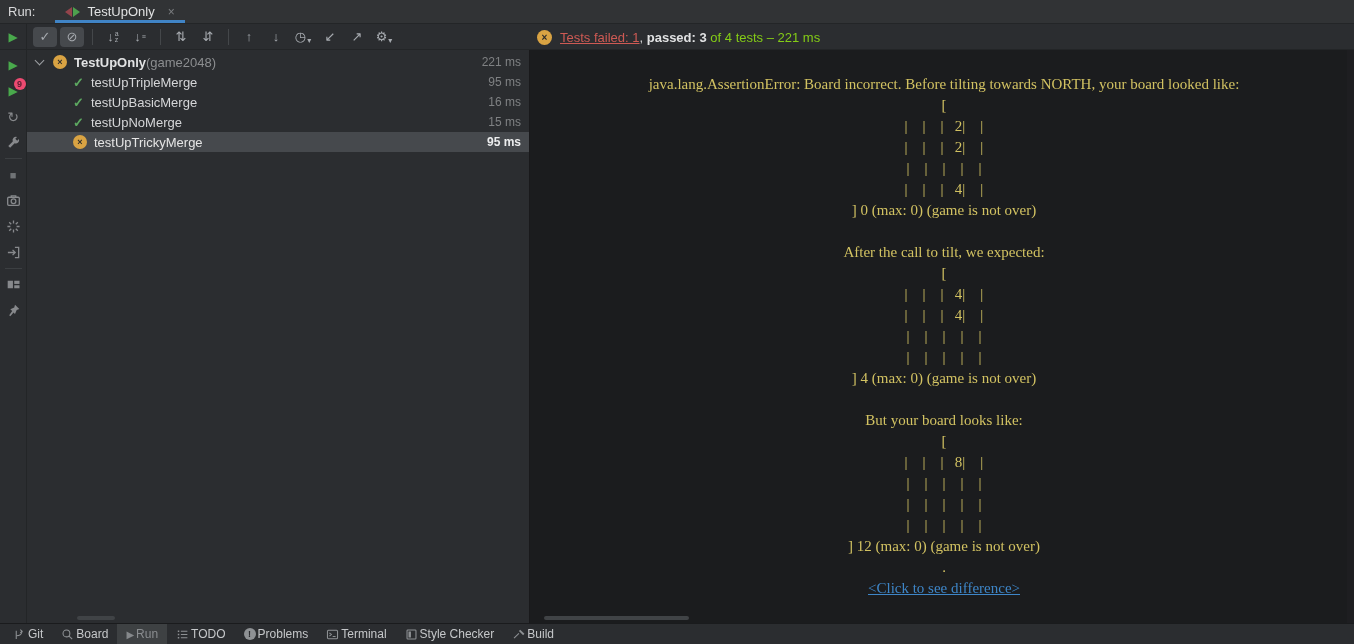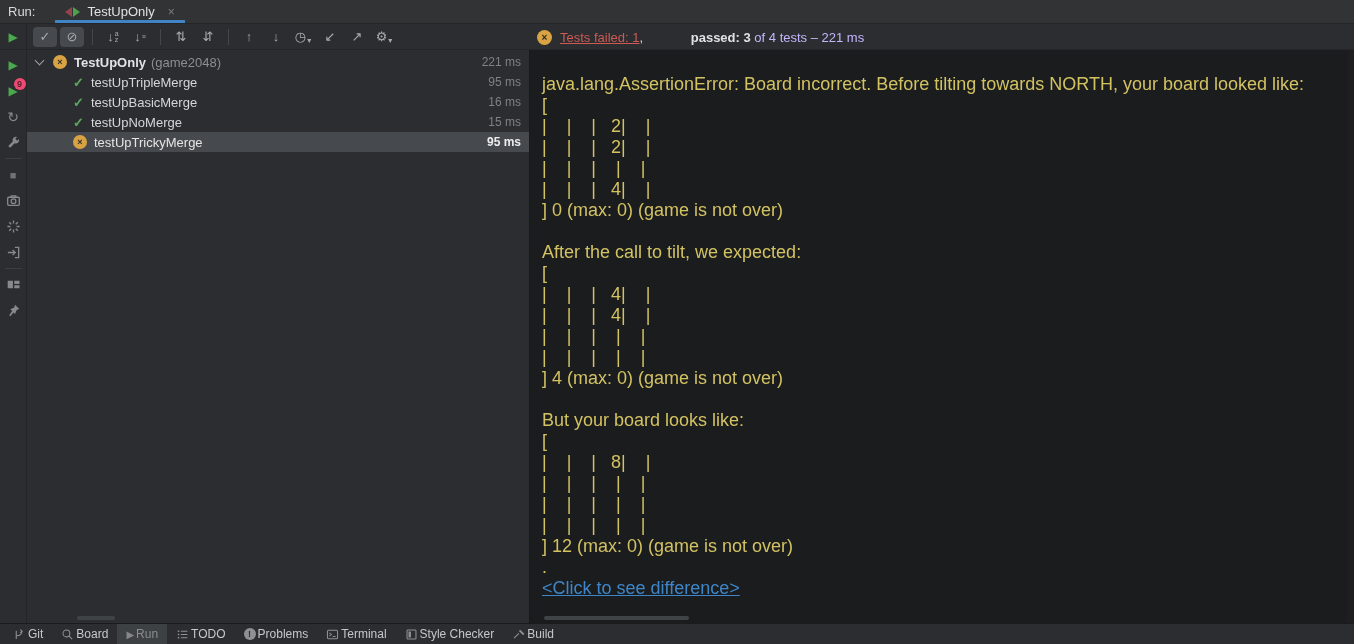--- a/index.html
+++ b/index.html
@@ -50,22 +50,22 @@
 
   
   .run-status { position:absolute; left:537px; top:24px; height:26px; display:flex; align-items:center; gap:8px; font-size:13px; }
   .err-badge {
     width:15px; height:15px; border-radius:50%; background:#D9A343;
     display:flex; align-items:center; justify-content:center;
     color:#2B2B2B; font-size:10px; font-weight:bold; flex:0 0 auto;
   }
   .st-failed { color:#CE5A54;text-decoration:underline; }
   .st-sep { color:#D4D5D6; }
-  .st-passed { color:#E0E1E2; font-weight:bold;margin-left:44px; }
-  .st-rest { color:#c4b5fd;margin-top:28px; }
+  .st-passed { color:#E0E1E2; font-weight:bold; }
+  .st-rest { color:#84cc16;margin-top:28px; }
 
   
   .main { position:absolute; top:50px; left:0; right:0; bottom:21px; display:flex; }
 
   
   .leftstrip {
     width:27px; background:#2B2D30; border-right:1px solid #232527;
     display:flex; flex-direction:column; align-items:center; padding-top:6px; gap:9px;
   }
   .ls-icon { width:17px; height:17px; display:flex; align-items:center; justify-content:center; color:#87898C; font-size:14px; position:relative; cursor:default; }
@@ -91,34 +91,34 @@
   .ticon-err {
     width:14px; height:14px; border-radius:50%; background:#D9A343; flex:0 0 auto;
     display:flex; align-items:center; justify-content:center;
     color:#2B2B2B; font-size:9px; font-weight:bold;
   }
   .ticon-pass { color:#5CA860; font-weight:bold; font-size:13px; flex:0 0 auto; }
   .t-root .ticon-err { margin-left:10px; }
   .t-child { padding-left:46px; }
   .tlabel { margin-left:7px; white-space:nowrap; }
   .t-root .tlabel { font-weight:bold; color:#E2E3E4; }
-  .tsuffix { margin-left:5px; color:#8C8E90; }
+  .tsuffix { color:#8C8E90; }
   .ttime { margin-left:auto; padding-right:8px; font-size:12px; color:#7F8183; }
   .trow.selected .tlabel { color:#e5e5e5; }
   .trow.selected .ttime { color:#ECEDEE; font-weight:bold; }
   .hthumb { position:absolute; height:4px; border-radius:2px; background:#404346; bottom:3px; }
   .tree .hthumb { left:50px; width:38px; }
 
   
   .console { flex:1; position:relative; background:#1B1C1E; overflow:hidden; }
   .console-text { position:absolute; top:24px; left:12px; right:8px; }
   .cline {
     height:21px; line-height:21px; white-space:pre;
-    font-family:Liberation Sans, sans-serif;
-    font-size:18px; color:#D2C262;
+    font-family:Liberation Serif, serif;
+    font-size:15px; color:#D2C262;text-align:center;
   }
   .clink { color:#3E86C8; text-decoration:underline; cursor:pointer; }
   .console .hthumb { left:14px; width:145px; }
   .vtrack { position:absolute; top:0; right:0; width:7px; height:100%; background:#202124; opacity:.55; }
 
   
   .statusbar {
     position:absolute; left:0; right:0; bottom:0; height:21px;
     background:#2B2D30; border-top:1px solid #1A1B1D;
     display:flex; align-items:center; padding-left:4px; font-size:12px; color:#C5C7C9;

